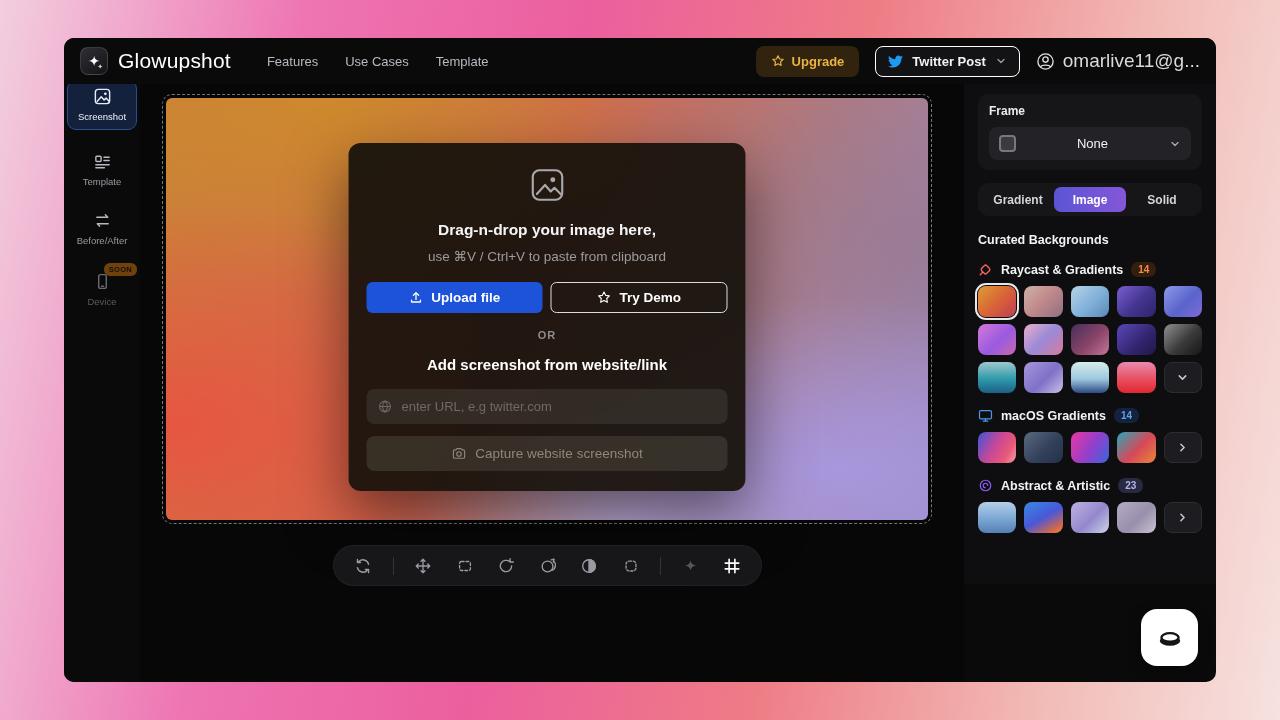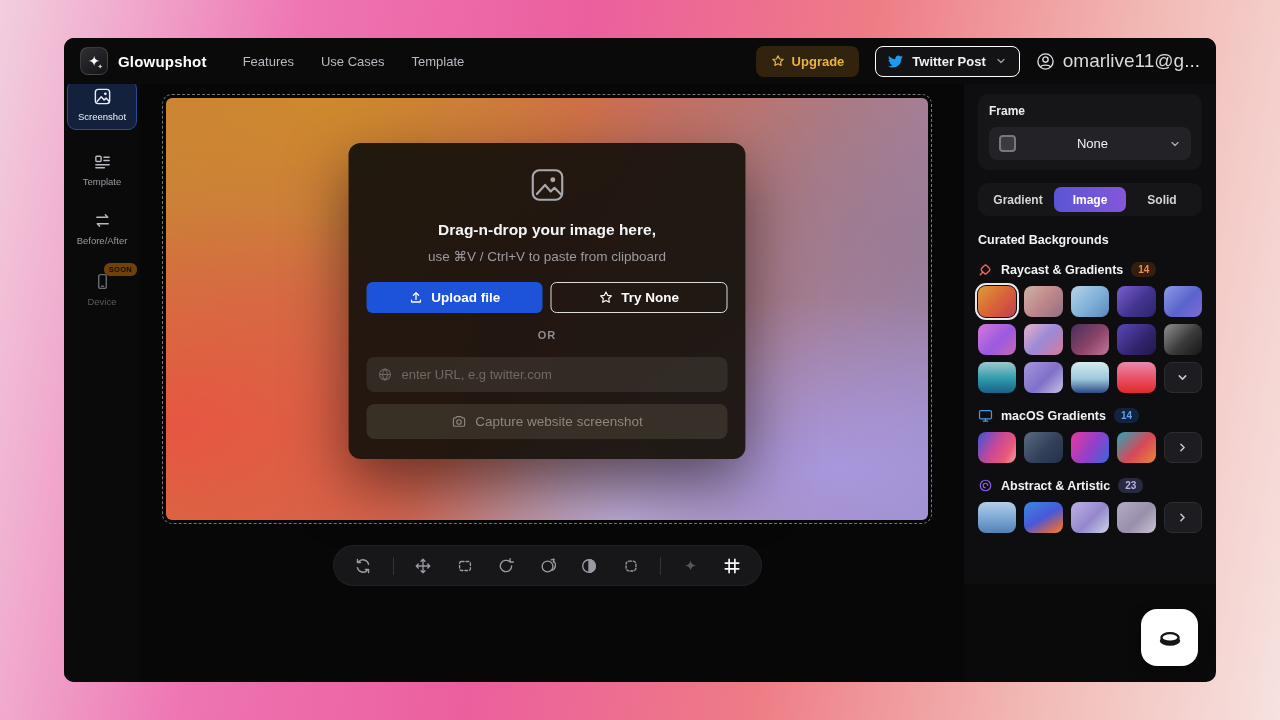--- a/index.html
+++ b/index.html
@@ -9,21 +9,21 @@
   .window { position:absolute; left:64px; top:38px; width:1152px; height:644px;
     background:#0a0a0b; border-radius:10px; overflow:hidden; }
 
   
   .topbar { position:absolute; left:0; top:0; right:0; height:46px; display:flex; align-items:center;
     padding:0 16px; background:#0a0a0b; z-index:30; }
   .logo { width:28px; height:28px; border-radius:8px; background:linear-gradient(145deg,#2e2e33,#141417);
     border:1px solid rgba(255,255,255,.14); display:flex; align-items:center; justify-content:center;
     color:#fff; font-size:14px; position:relative; }
   .logo .mini { position:absolute; right:4px; bottom:3px; font-size:7px; color:#cfcfd6; }
-  .brand { margin-left:10px; font-size:15px; font-weight:bold; color:#fff; letter-spacing:.2px; }
+  .brand { margin-left:10px; font-size:21px; font-weight:normal; color:#fff; letter-spacing:.2px; }
   .nav { margin-left:36px; display:flex; gap:27px; }
   .nav span { font-size:13px; color:#b9b9c1; cursor:pointer; }
   .top-right { margin-left:auto; display:flex; align-items:center; gap:16px; }
   .upgrade { display:flex; align-items:center; gap:7px; background:#32230f; color:#e8b341;
     padding:8px 15px; border-radius:8px; font-size:13px; font-weight:bold; cursor:pointer; }
   .preset { display:flex; align-items:center; gap:9px; background:#131316; border:1px solid #ffffff;
     padding:7px 12px; border-radius:8px; color:#f2f2f5; font-size:13px; font-weight:bold; cursor:pointer; }
   .preset .chev { display:flex; color:#9a9aa2; }
   .account { display:flex; align-items:center; gap:8px; color:#d9d9de; font-size:19px; cursor:pointer; }
   .account .picon { display:flex; color:#e2e2e8; }
@@ -217,24 +217,25 @@
           <div class="btn btn-upload">
             <svg width="15" height="15" viewBox="0 0 20 20" fill="none" stroke="currentColor" stroke-width="1.7" stroke-linecap="round" stroke-linejoin="round">
                 <path d="M4 13.5V16h12v-2.5M10 12.5V3.5M6.5 7L10 3.5 13.5 7"></path>
               </svg>
             <span>Upload file</span>
           </div>
           <div class="btn btn-demo">
             <svg width="15" height="15" viewBox="0 0 20 20" fill="none" stroke="currentColor" stroke-width="1.5" stroke-linejoin="round">
                 <path d="M10 2.6l2.2 4.5 5 .7-3.6 3.5.9 5L10 14l-4.5 2.3.9-5L2.8 7.8l5-.7z"></path>
               </svg>
-            <span>Try None</span>
+            <span>Try Demo</span>
           </div>
         </div>
         <div class="or">OR</div>
+        <div class="link-title">Add screenshot from website/link</div>
         <div class="url-input">
           <span class="globe">
             <svg width="15" height="15" viewBox="0 0 20 20" fill="none" stroke="currentColor" stroke-width="1.4">
                 <circle cx="10" cy="10" r="7.2"></circle>
                 <path d="M2.8 10h14.4M10 2.8c-4.5 4.3-4.5 10.1 0 14.4 4.5-4.3 4.5-10.1 0-14.4z"></path>
               </svg>
           </span>
           <input placeholder="enter URL, e.g twitter.com" style="">
         </div>
         <div class="capture">

